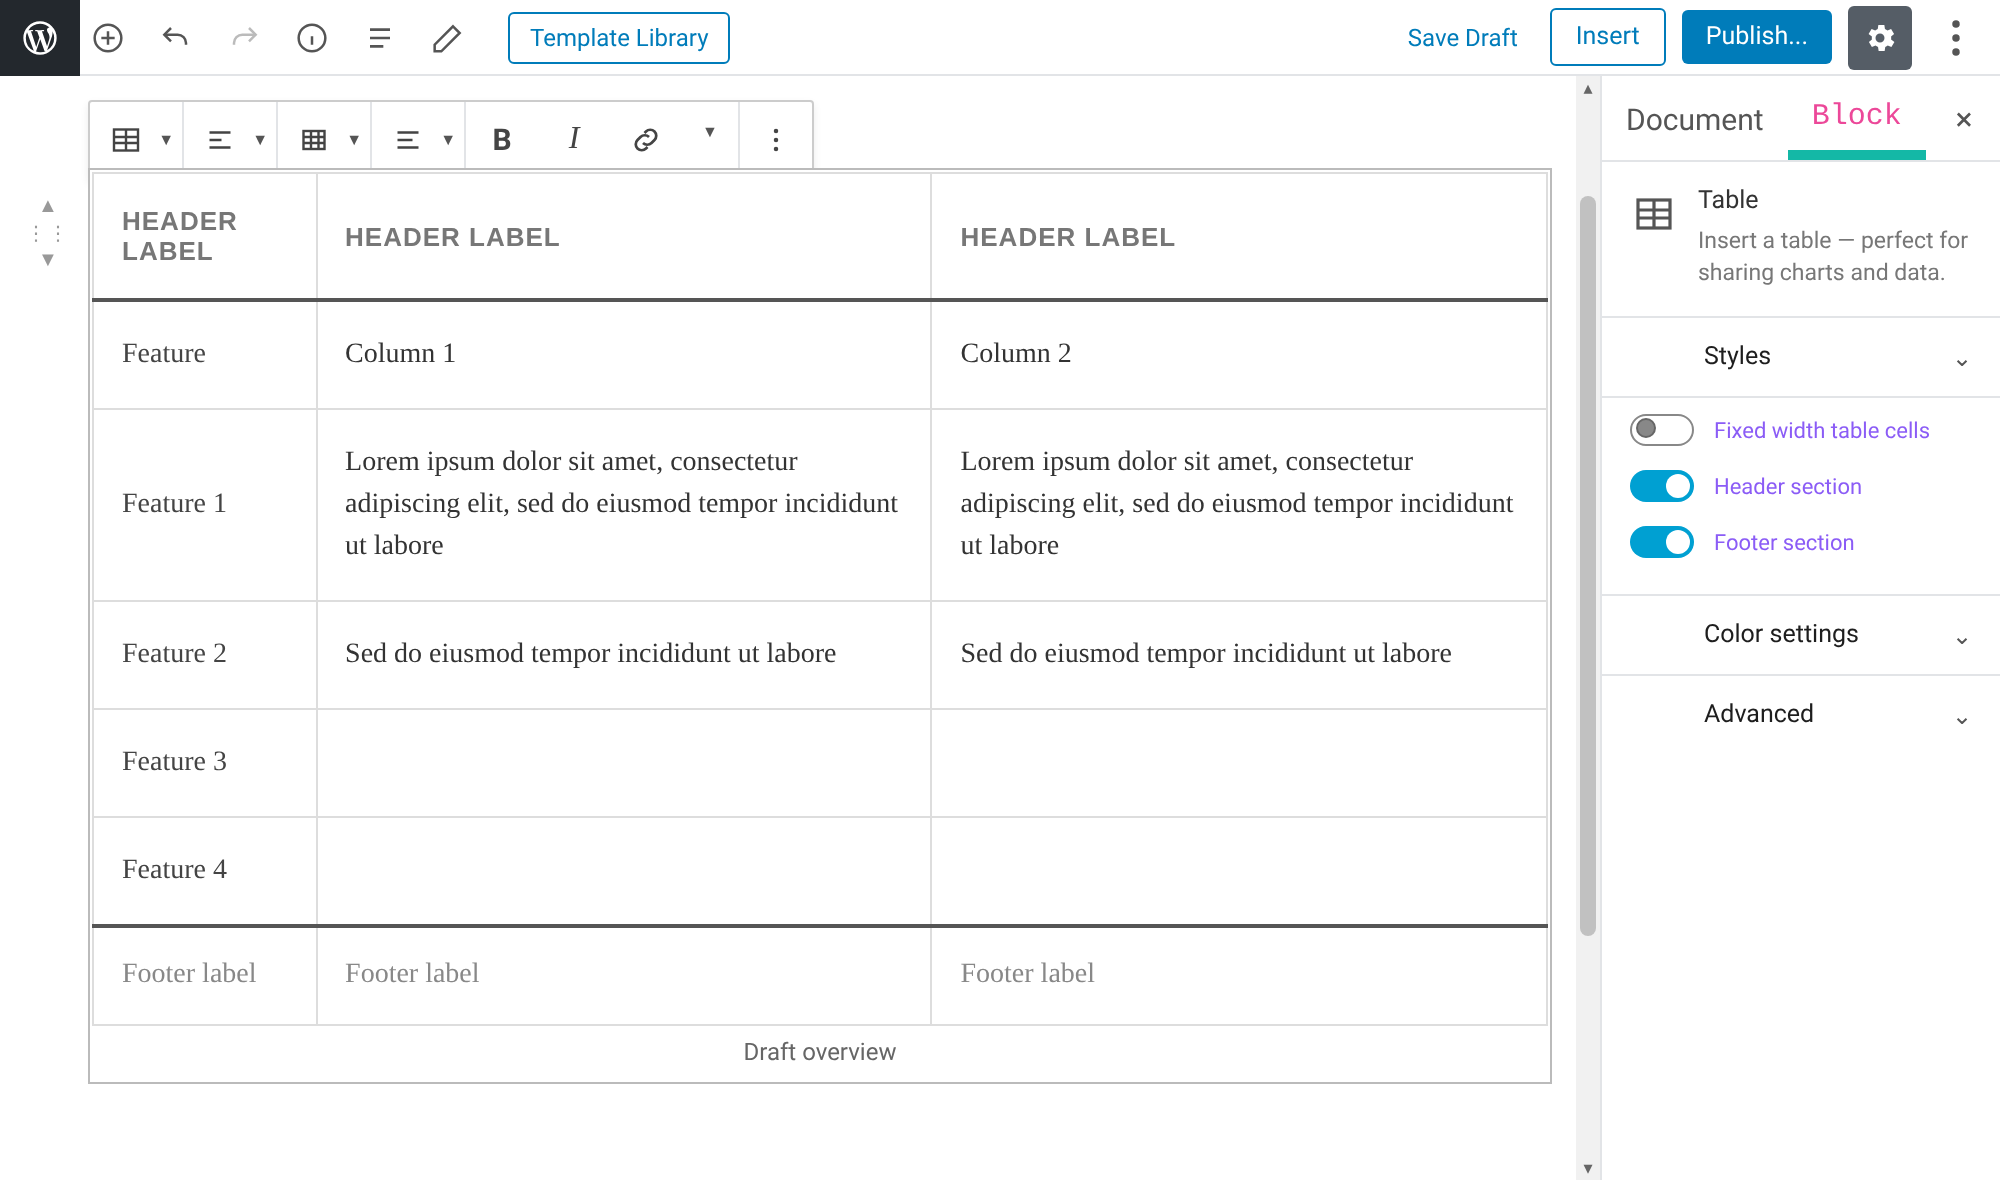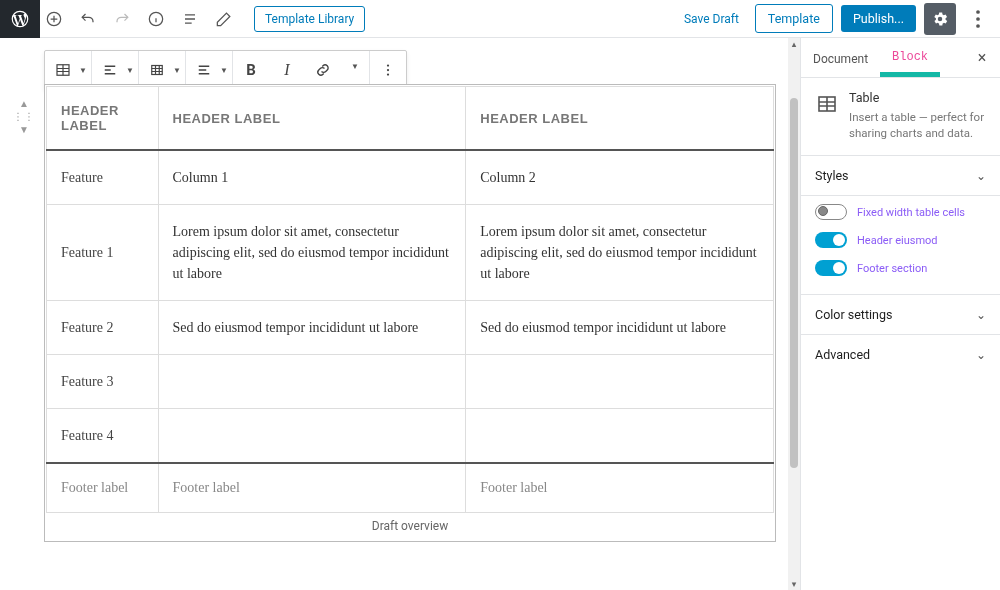--- a/index.html
+++ b/index.html
@@ -59,30 +59,30 @@
   .block-table th, .block-table td { border: 1px solid #ddd; padding: 16px 14px; vertical-align: middle; font-size: 14px; }
   .block-table thead th { font-family: Arial, sans-serif; font-size: 13px; font-weight: 700; letter-spacing: 0.5px; color: #777; text-align: left; text-transform: uppercase; }
   .block-table thead tr { border-bottom: 2px solid #555; }
   .block-table tbody td { color: #333; font-family: Georgia, serif; line-height: 1.5; }
   .block-table tbody td.rowlabel { font-family: Georgia, serif; color: #444; }
   .block-table tfoot td { color: #888; font-family: Georgia, serif; border-top: 2px solid #555; }
   .caption { text-align: center; font-size: 12px; color: #666; padding: 6px 0 8px 0; }
 
   
   .sb-tabs { display:flex; align-items:center; border-bottom:1px solid #e2e4e7; }
-  .sb-tab { padding: 12px 12px 10px 12px; font-size: 12px; color: #555; cursor:pointer; }
+  .sb-tab { padding: 12px 12px 10px 12px; font-size: 15px; color: #555; cursor:pointer; }
   .sb-tab.active { color: #ec4899; border-bottom: 5px solid #14b8a6; padding-bottom: 8px; font-weight: 500; font-family: Liberation Mono, monospace; }
   .sb-close { margin-left:auto; width: 36px; display:flex; align-items:center; justify-content:center; color:#555; cursor:pointer; font-size: 16px; }
   .sb-blockinfo { display:flex; gap:10px; padding: 12px 14px 14px 14px; border-bottom:1px solid #e2e4e7; }
   .sb-blockinfo .icon { width:24px; height:24px; color:#555; flex-shrink:0; margin-top:2px; }
   .sb-blockinfo .icon svg { width:24px; height:24px; }
   .sb-blockinfo .title { font-size: 12.5px; color:#333; margin-bottom: 4px; }
   .sb-blockinfo .desc { font-size: 11.5px; color:#777; line-height:1.4; }
   .sb-panel { border-bottom: 1px solid #e2e4e7; }
-  .sb-panel-header { display:flex; align-items:center; justify-content:space-between; padding: 12px 14px; cursor:pointer; }
+  .sb-panel-header { display:flex; align-items:center; justify-content:space-between; padding: 12px 14px; cursor:pointer;margin-left:37px; }
   .sb-panel-header .label { font-size: 12.5px; color:#1e1e1e; }
   .sb-panel-header .chev { font-size: 12px; color:#555; }
   .sb-panel-body { padding: 2px 14px 12px 14px; }
   .toggle-row { display:flex; align-items:center; gap: 10px; padding: 6px 0; }
   .toggle { width: 32px; height: 16px; border-radius: 10px; position: relative; cursor:pointer; }
   .toggle .knob { width: 12px; height: 12px; border-radius: 50%; position: absolute; top: 2px; }
   .toggle.off { background: #fff; border: 1px solid #888; }
   .toggle.off .knob { left: 2px; background: #888; border: 1px solid #666; width:10px; height:10px; top:1px; }
   .toggle.on { background: #00a0d2; }
   .toggle.on .knob { right: 2px; background: #fff; }
@@ -129,21 +129,21 @@
       </div>
     <div class="tb-icon">
         <svg viewBox="0 0 24 24" fill="none" stroke="currentColor" stroke-width="1.5">
           <path d="M15 5l4 4L8 20H4v-4L15 5z"></path>
         </svg>
       </div>
     <div class="template-lib-btn">Template Library</div>
   </div>
   <div class="tb-right">
     <div class="link-btn">Save Draft</div>
-    <div class="outline-btn">Template</div>
+    <div class="outline-btn">Insert</div>
     <div class="primary-btn">Publish...</div>
     <div class="square-btn">
         <svg viewBox="0 0 24 24" fill="currentColor">
           <path d="M19.4 13a7.8 7.8 0 000-2l2-1.6-2-3.4-2.4 1a7.6 7.6 0 00-1.7-1l-.4-2.6h-4l-.4 2.6c-.6.2-1.2.6-1.7 1l-2.4-1-2 3.4L6.6 11a7.8 7.8 0 000 2l-2 1.6 2 3.4 2.4-1c.5.4 1.1.8 1.7 1l.4 2.6h4l.4-2.6c.6-.2 1.2-.6 1.7-1l2.4 1 2-3.4-2.2-1.6zM12 15a3 3 0 110-6 3 3 0 010 6z"></path>
         </svg>
       </div>
     <div class="more-vert">
         <svg viewBox="0 0 24 24" fill="currentColor">
           <circle cx="12" cy="6" r="1.6"></circle>
           <circle cx="12" cy="12" r="1.6"></circle>
@@ -318,21 +318,21 @@
         <div class="toggle-row">
           <div class="toggle off">
               <div class="knob"></div>
             </div>
           <div class="toggle-label">Fixed width table cells</div>
         </div>
         <div class="toggle-row">
           <div class="toggle on">
               <div class="knob"></div>
             </div>
-          <div class="toggle-label">Header eiusmod</div>
+          <div class="toggle-label">Header section</div>
         </div>
         <div class="toggle-row">
           <div class="toggle on">
               <div class="knob"></div>
             </div>
           <div class="toggle-label">Footer section</div>
         </div>
       </div>
     </div>
 

